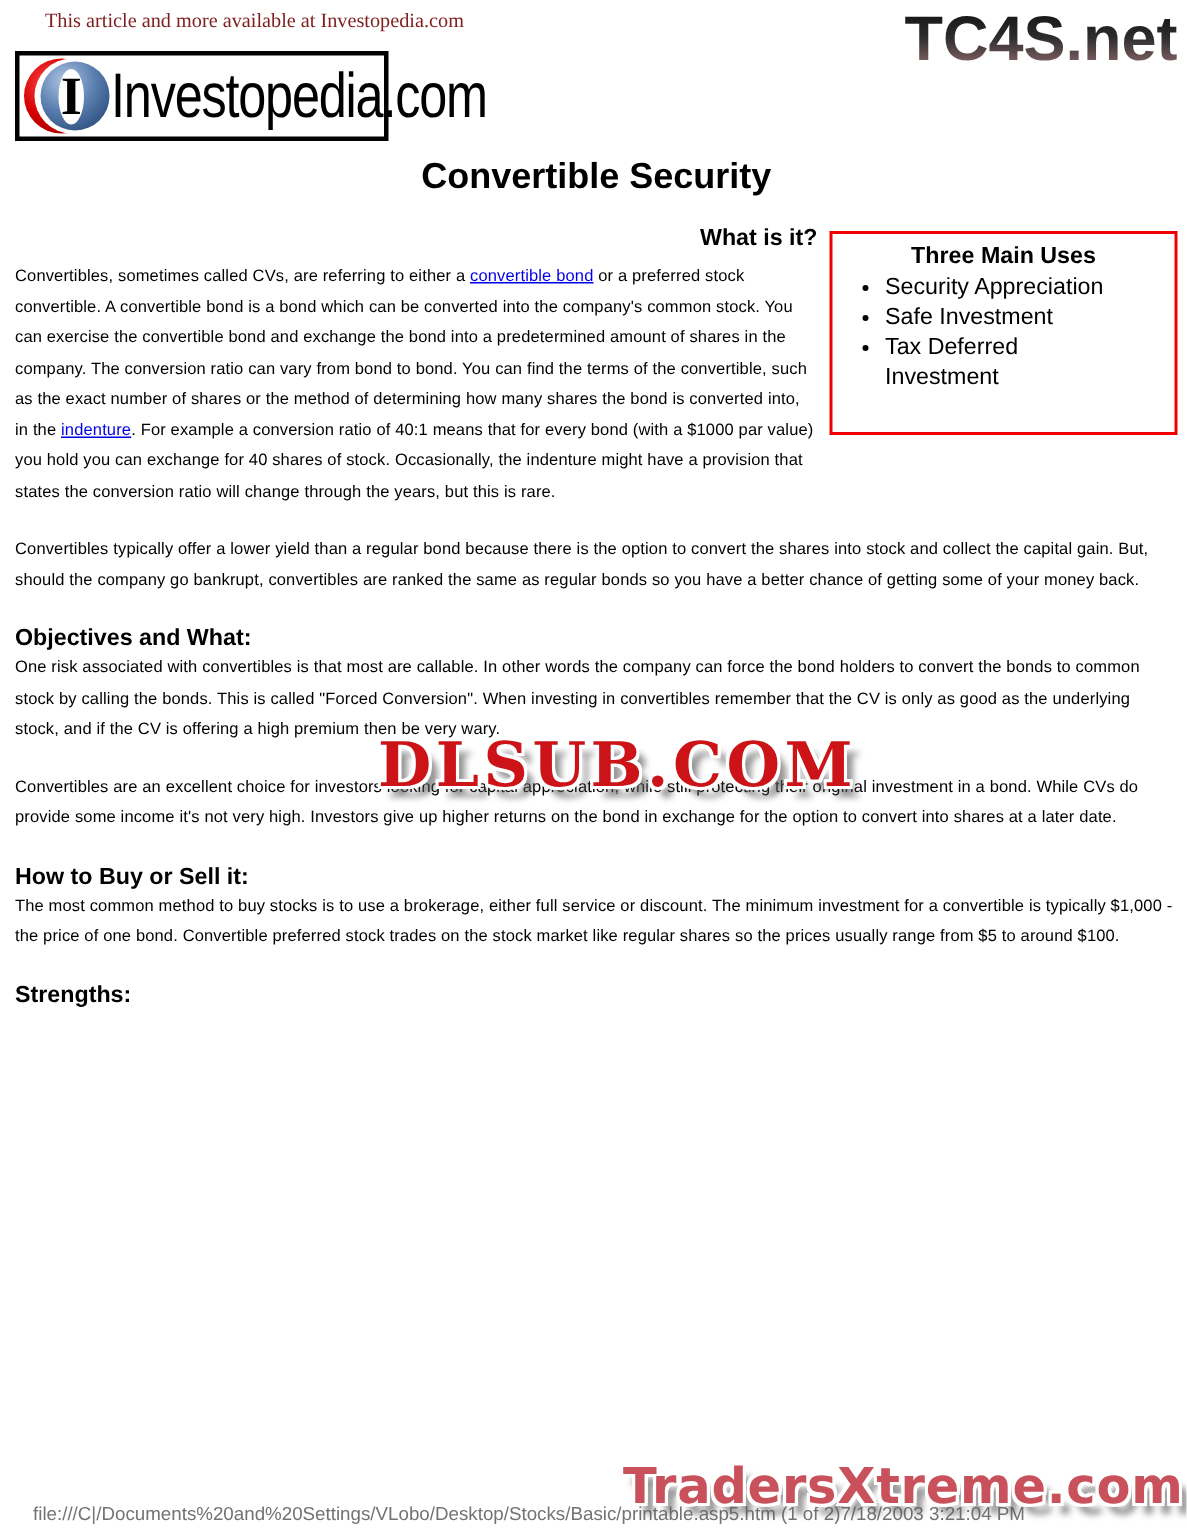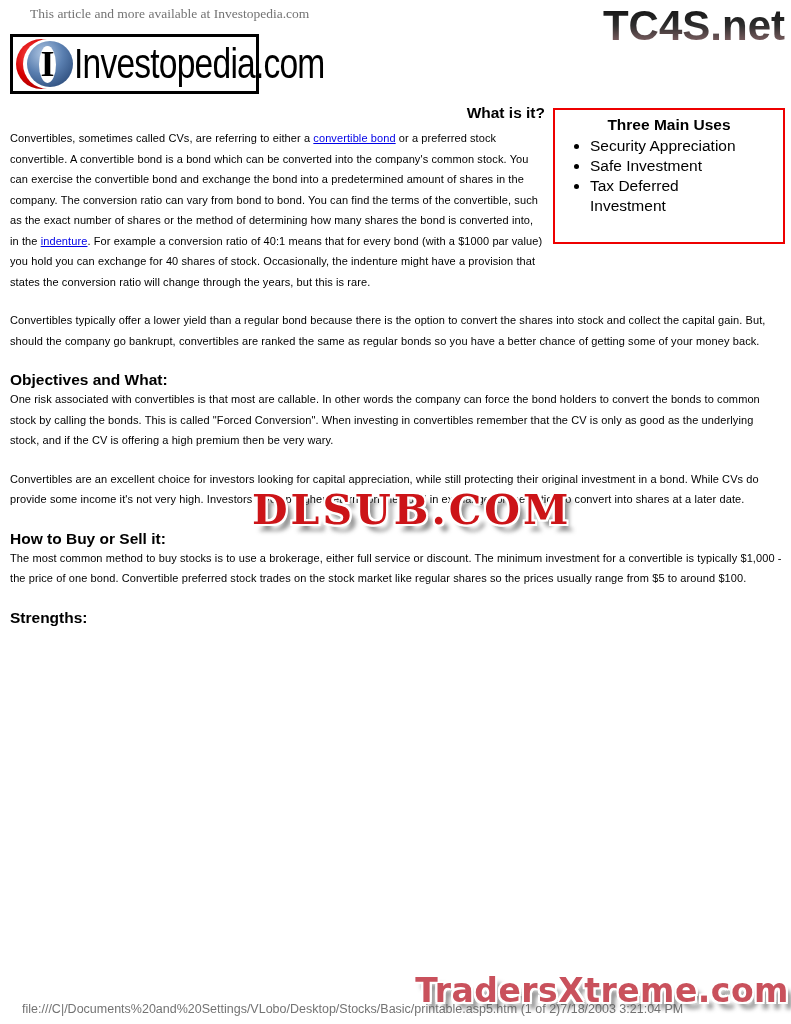--- a/index.html
+++ b/index.html
@@ -3,21 +3,21 @@
 <meta charset="utf-8">
 <style>
   html,body { margin:0; padding:0; }
   body {
     width:791px; height:1024px; position:relative; overflow:hidden;
     background:#ffffff; color:#000;
     font-family:"Liberation Sans", sans-serif;
   }
   .header-note {
     position:absolute; top:6px; left:30px;
-    font-family:"Liberation Serif", serif; font-size:13.5px; color:#737373;text-align:center;
+    font-family:"Liberation Serif", serif; font-size:13.5px; color:#7f1d1d;text-align:center;
   }
   .tc4s {
     position:absolute; top:2px; right:6px;
     font-size:42px; font-weight:bold; white-space:nowrap;
     background:linear-gradient(180deg,#141414 12%,#2d2d2d 48%,#71585a 78%,#a98d8d 96%);
     -webkit-background-clip:text; background-clip:text; color:transparent;
   }
   .logo-box {
     position:absolute; top:34px; left:10px;
     width:240px; height:54px; border:3px solid #000; background:#fff;
@@ -84,20 +84,21 @@
     <div class="lc-red"></div>
     <div class="lc-gap"></div>
     <div class="lc-blue"></div>
     <div class="lc-lens"></div>
     <div class="lc-i">I</div>
   </div>
   <div class="logo-text">Investopedia.com</div>
 </div>
 
 <div class="content">
+  <h1 class="page-title">Convertible Security</h1>
 
   <div class="uses-box">
     <div class="uses-title">Three Main Uses</div>
     <ul class="uses-list">
       <li>Security Appreciation</li>
       <li>Safe Investment</li>
       <li>Tax Deferred Investment</li>
     </ul>
   </div>
 

